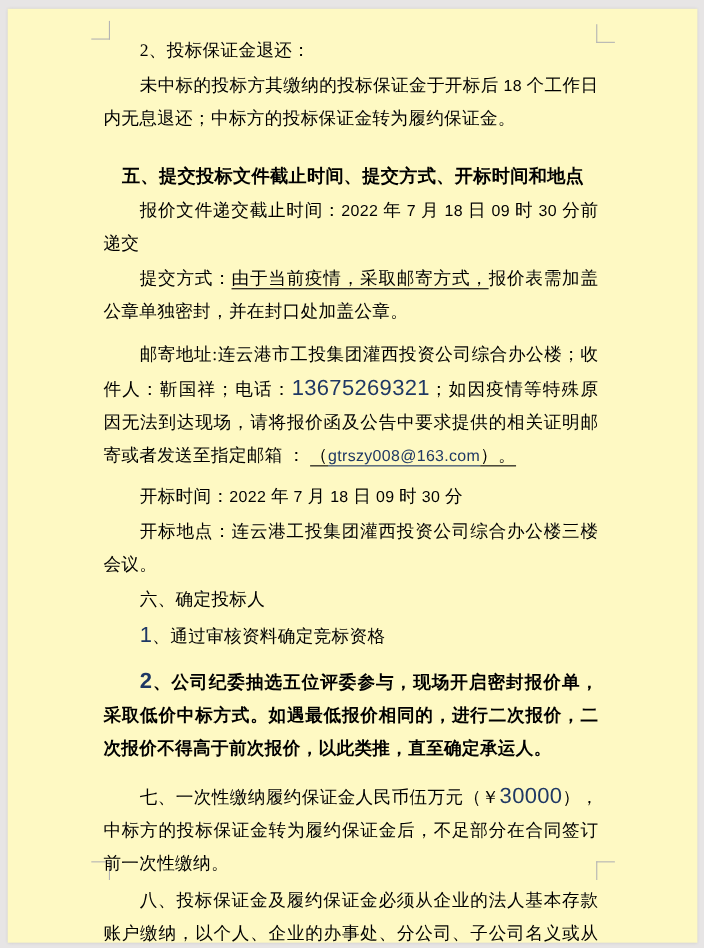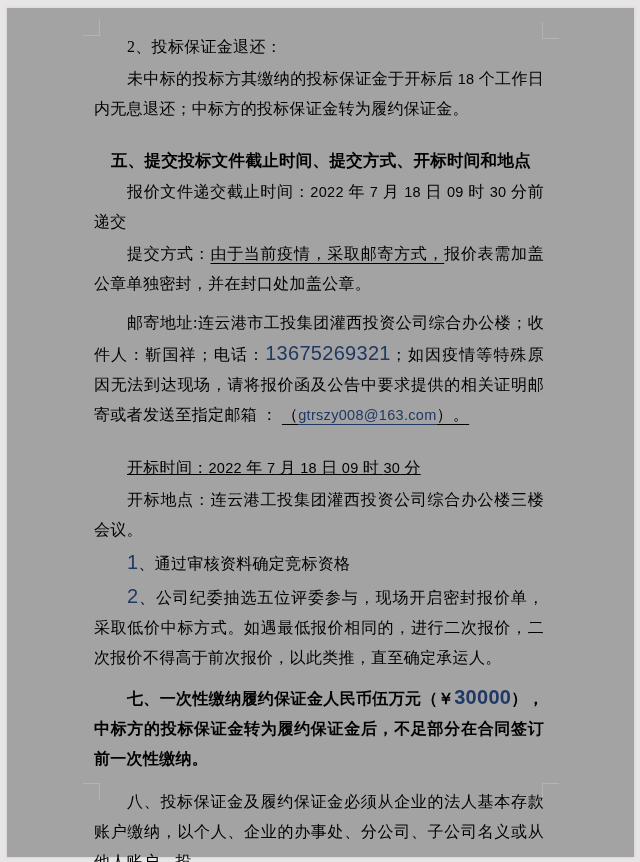--- a/index.html
+++ b/index.html
@@ -6,21 +6,21 @@
     margin: 0; padding: 0;
     width: 640px; height: 862px;
     overflow: hidden;
     background: #e7e5e5;
     font-family: "Liberation Serif", "DejaVu Serif", serif;
   }
   .page {
     position: absolute;
     left: 7px; top: 8px;
     width: 627px; height: 849px;
-    background: #a3a3a3;
+    background: #fef9c3;
     box-shadow: 0 0 3px rgba(0,0,0,0.12);
   }
   
   .mark { position: absolute; width: 16px; height: 16px; }
   .mark-tl { left: 76px; top: 11px; border-right: 1px solid #b4b4b4; border-bottom: 1px solid #b4b4b4; }
   .mark-tr { left: 535px; top: 14px; border-left: 1px solid #b4b4b4; border-bottom: 1px solid #b4b4b4; }
   .mark-bl { left: 76px; top: 775px; border-right: 1px solid #b4b4b4; border-top: 1px solid #b4b4b4; }
   .mark-br { left: 535px; top: 775px; border-left: 1px solid #b4b4b4; border-top: 1px solid #b4b4b4; }
 
   .doc {
@@ -36,21 +36,21 @@
   }
   .doc p { margin: 2px 0 0 0; text-indent: 33px; }
   .doc p.heading {
     font-weight: bold;
     font-size: 16.5px;
     text-indent: 17px;
     font-family: Liberation Sans, sans-serif;
   }
   .doc p:nth-of-type(3)  { margin-top: 21px; }
   .doc p:nth-of-type(6)  { margin-top: 9px; }
-  .doc p:nth-of-type(7)  { margin-top: 23px; text-decoration: underline; }
+  .doc p:nth-of-type(7)  { margin-top: 7px; }
   .doc p:nth-of-type(11) { margin-top: 9px; font-weight: bold; }
   .doc p:nth-of-type(12) { margin-top: 13px; }
   .doc p:nth-of-type(13) { margin-top: 4px; }
 
   
   .s-cn { }
   .s-num {
     font-family: "Liberation Sans", "DejaVu Sans", sans-serif;
     font-size: 14.5px;
   }
@@ -77,18 +77,19 @@
   <div class="mark mark-br"></div>
   <div class="doc">
       <p class="body"><span class="s-cn">2、投标保证金退还：</span></p>
       <p class="body"><span class="s-cn">未中标的投标方其缴纳的投标保证金于开标后 </span><span class="s-num">18</span><span class="s-cn"> 个工作日内无息退还；中标方的投标保证金转为履约保证金。</span></p>
       <p class="heading"><span class="s-cn">五、提交投标文件截止时间、提交方式、开标时间和地点</span></p>
       <p class="body"><span class="s-cn">报价文件递交截止时间：</span><span class="s-num">2022</span><span class="s-cn"> 年 </span><span class="s-num">7</span><span class="s-cn"> 月 </span><span class="s-num">18</span><span class="s-cn"> 日 </span><span class="s-num">09</span><span class="s-cn"> 时 </span><span class="s-num">30</span><span class="s-cn"> 分前递交</span></p>
       <p class="body"><span class="s-cn">提交方式：</span><span class="s-u">由于当前疫情，采取邮寄方式，</span><span class="s-cn">报价表需加盖公章单独密封，并在封口处加盖公章。</span></p>
       <p class="body"><span class="s-cn">邮寄地址:连云港市工投集团灌西投资公司综合办公楼；收件人：靳国祥；电话：</span><span class="s-navy">13675269321</span><span class="s-cn">；如因疫情等特殊原因无法到达现场，请将报价函及公告中要求提供的相关证明邮寄或者发送至指定邮箱 ： </span><span class="s-u"> （</span><span class="s-u-navy">gtrszy008@163.com</span><span class="s-u">）。 </span></p>
       <p class="body"><span class="s-cn">开标时间：</span><span class="s-num">2022</span><span class="s-cn"> 年 </span><span class="s-num">7</span><span class="s-cn"> 月 </span><span class="s-num">18</span><span class="s-cn"> 日 </span><span class="s-num">09</span><span class="s-cn"> 时 </span><span class="s-num">30</span><span class="s-cn"> 分</span></p>
       <p class="body"><span class="s-cn">开标地点：连云港工投集团灌西投资公司综合办公楼三楼会议。</span></p>
+      <p class="body"><span class="s-cn">六、确定投标人</span></p>
       <p class="body"><span class="s-navy">1</span><span class="s-cn">、通过审核资料确定竞标资格</span></p>
       <p class="body"><span class="s-navy">2</span><span class="s-cn">、公司纪委抽选五位评委参与，现场开启密封报价单，采取低价中标方式。如遇最低报价相同的，进行二次报价，二次报价不得高于前次报价，以此类推，直至确定承运人。</span></p>
       <p class="body"><span class="s-cn">七、一次性缴纳履约保证金人民币伍万元（￥</span><span class="s-navy">30000</span><span class="s-cn">），中标方的投标保证金转为履约保证金后，不足部分在合同签订前一次性缴纳。</span></p>
       <p class="body"><span class="s-cn">八、投标保证金及履约保证金必须从企业的法人基本存款账户缴纳，以个人、企业的办事处、分公司、子公司名义或从他人账户、投</span></p>
     </div>
 </div>
 
 </body></html>

